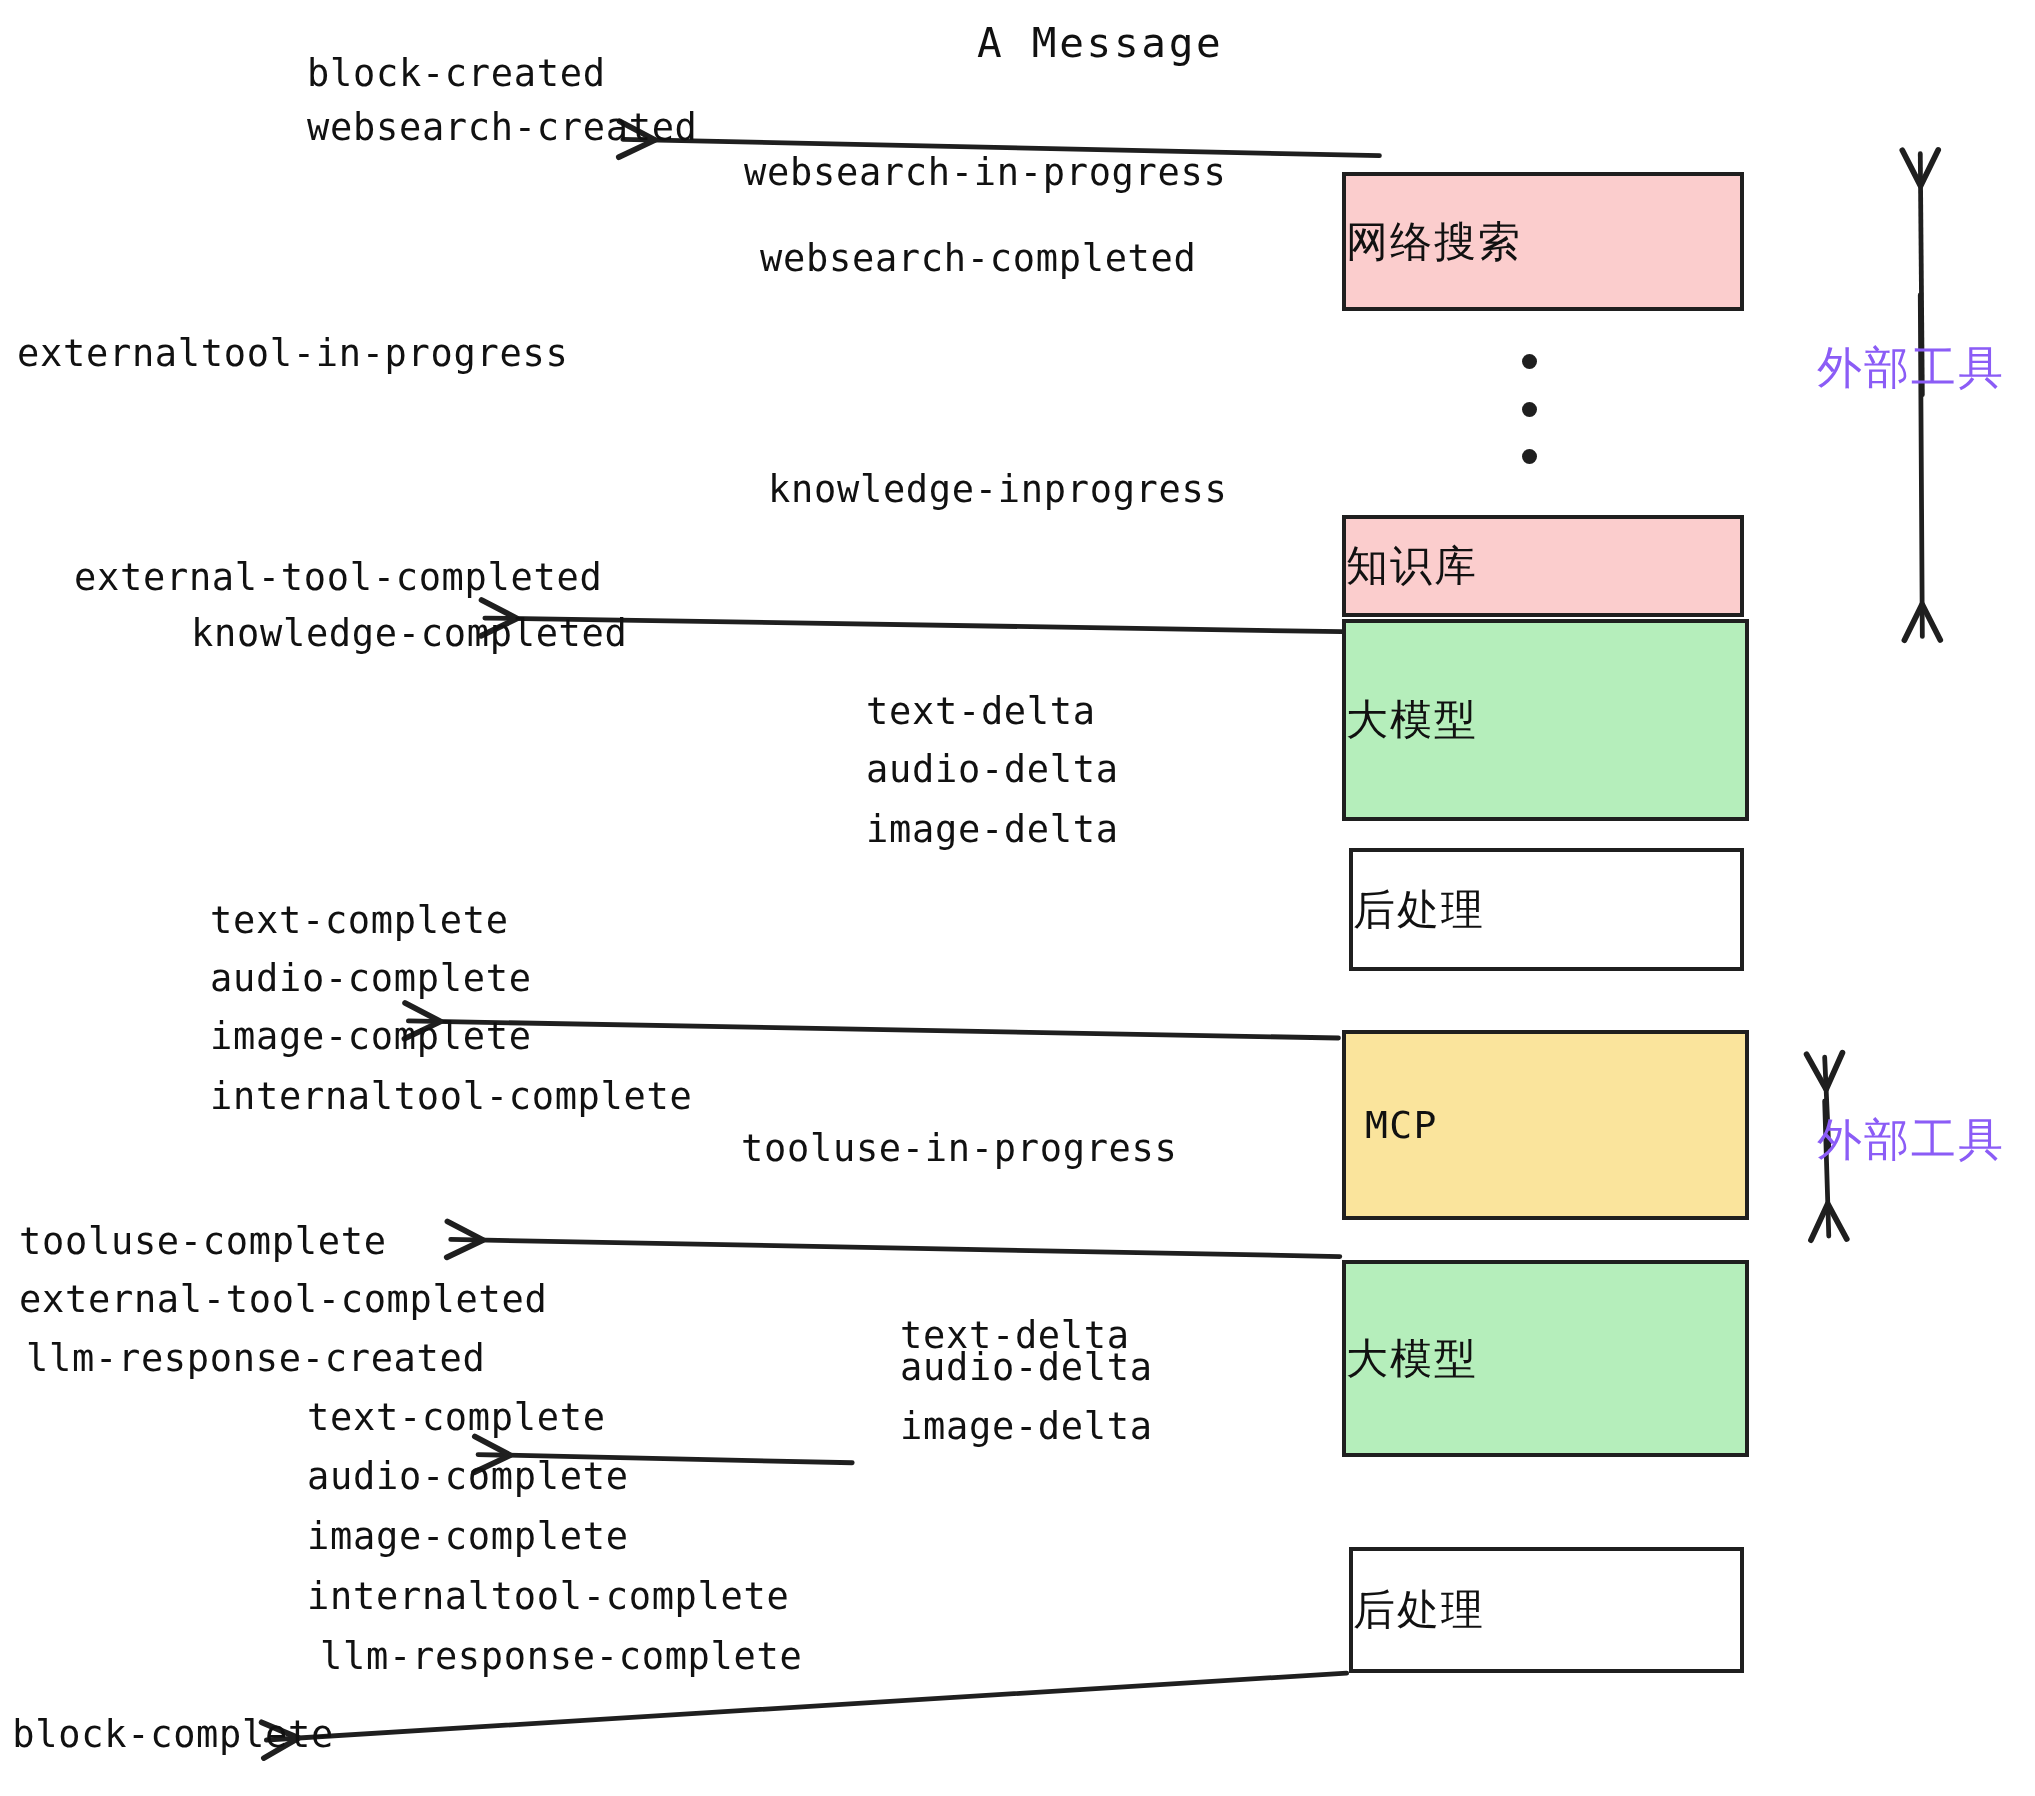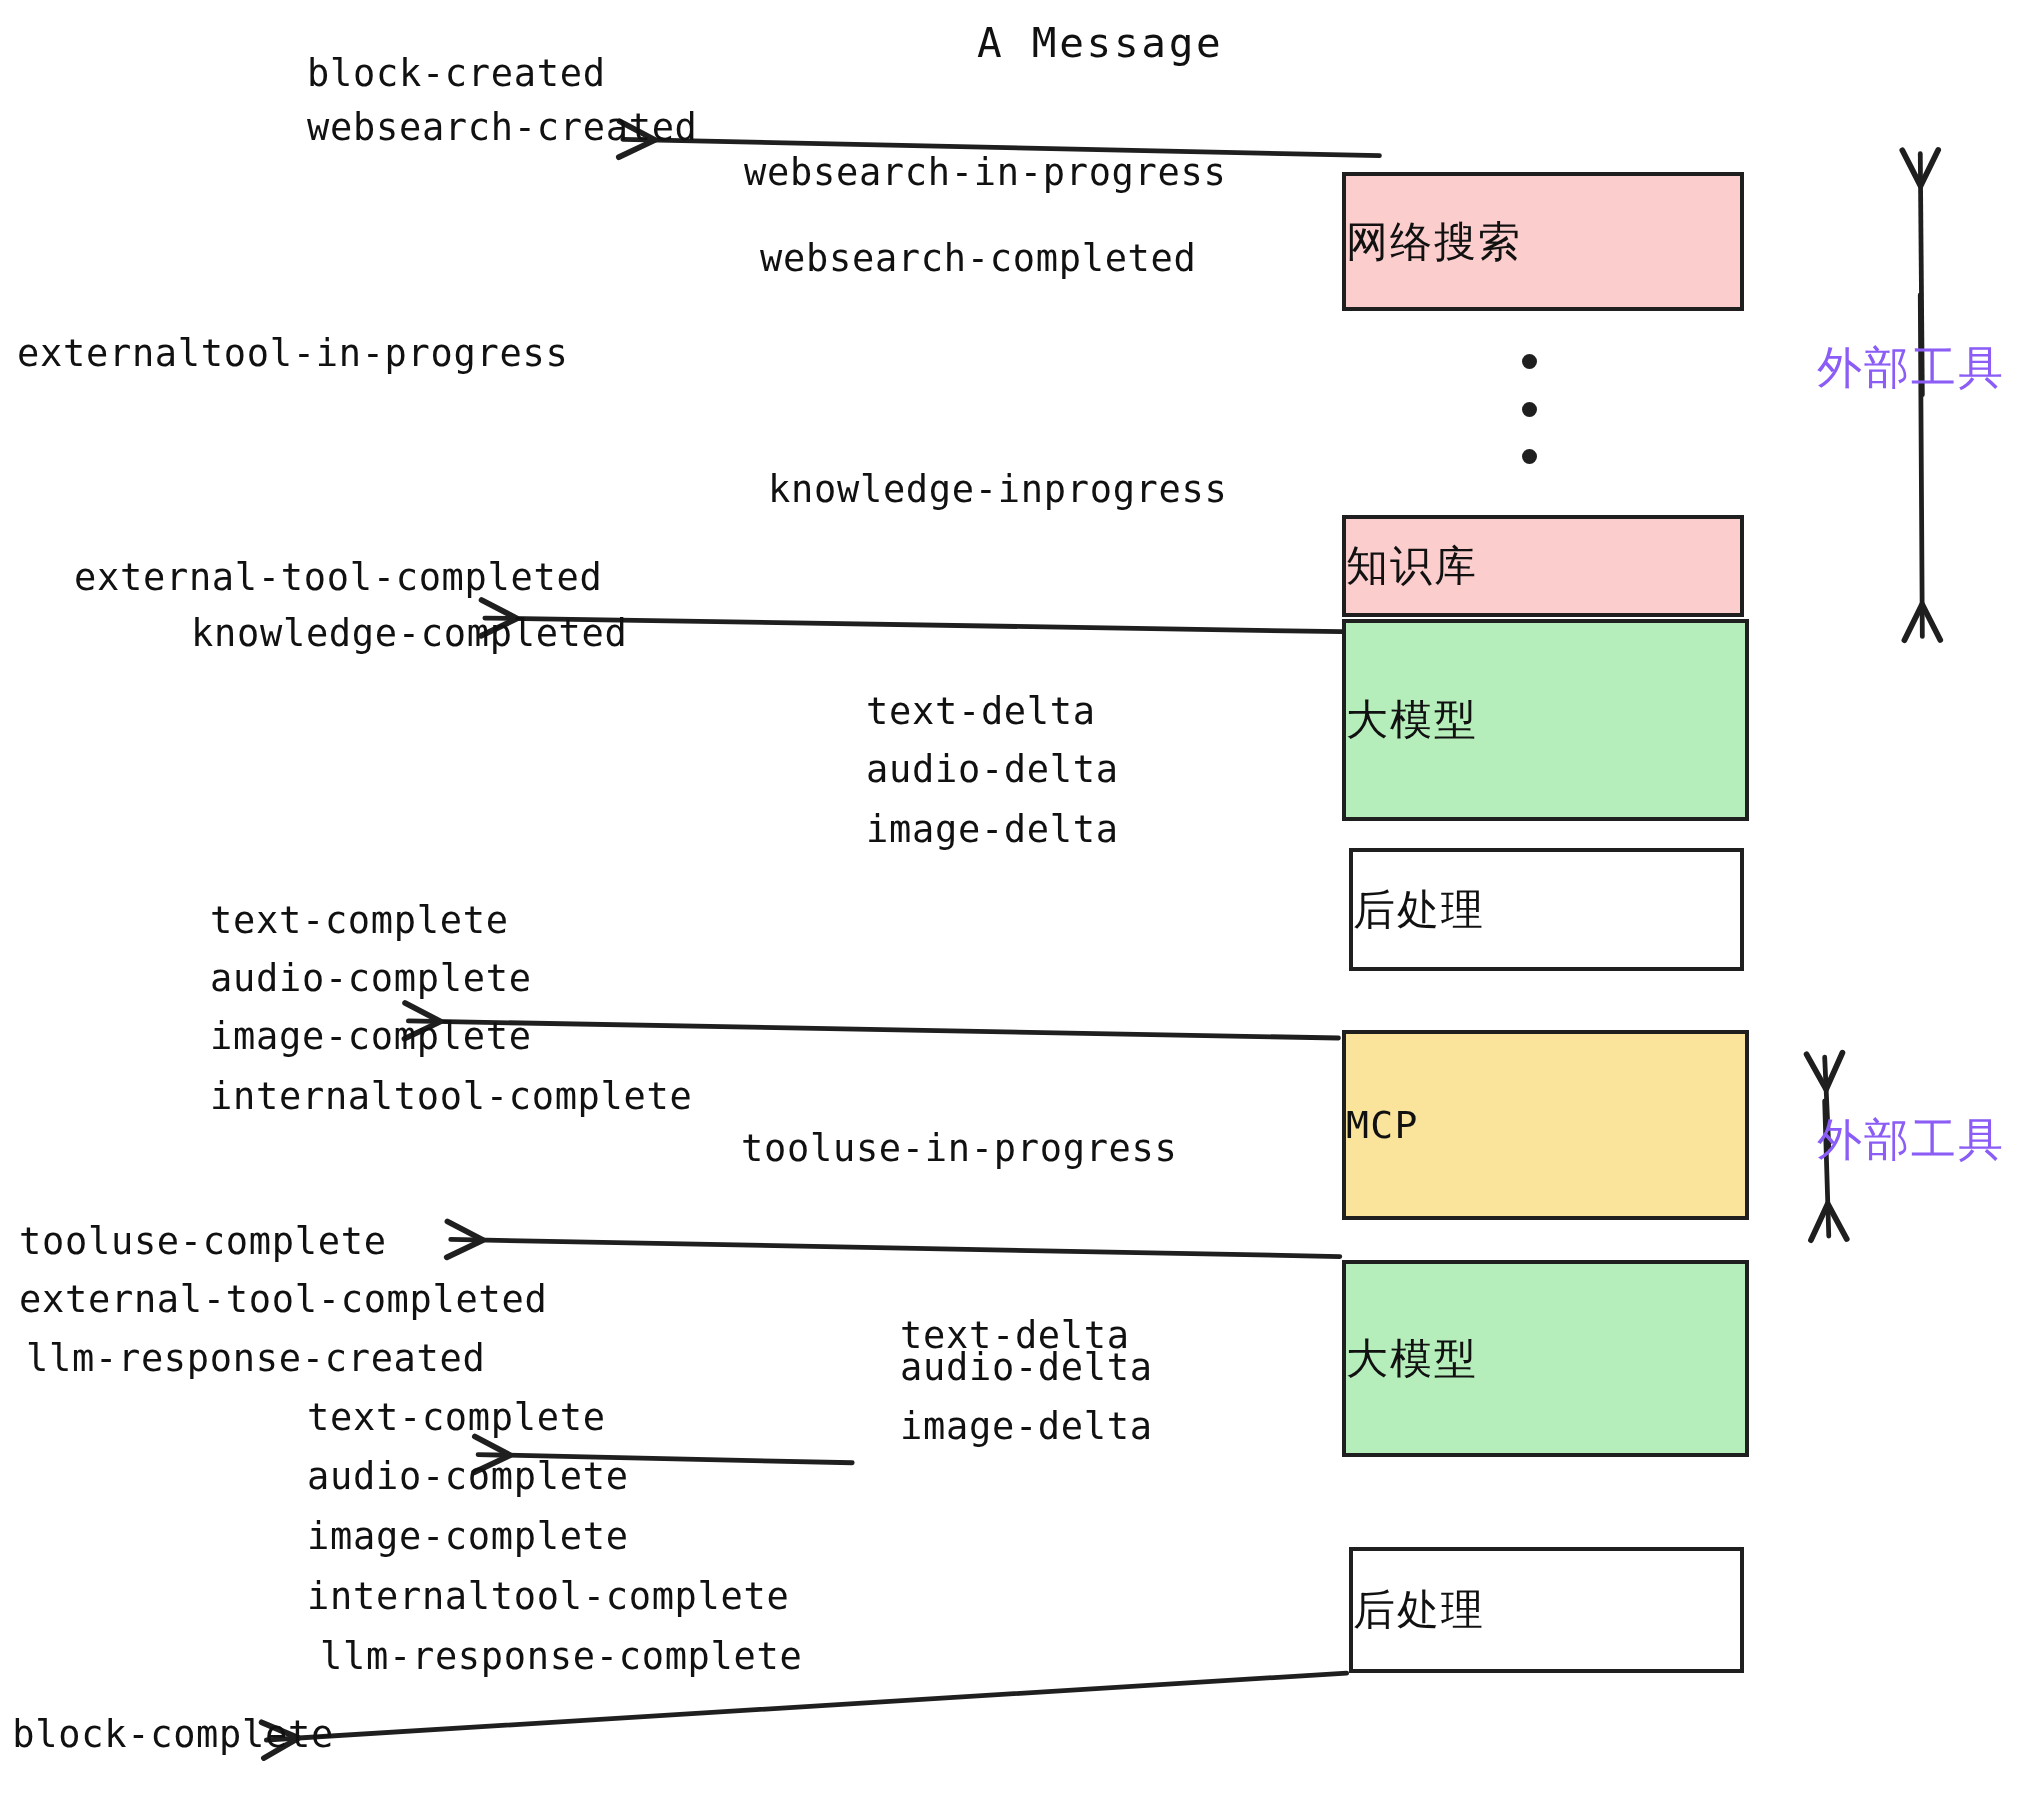--- a/index.html
+++ b/index.html
@@ -58,21 +58,21 @@
       </div>
       <div class="box" style="left: 1342px; top: 503px; width: 402px; height: 102px; background: rgb(251, 205, 205); margin-top: 12px;">
         <span>知识库</span>
       </div>
       <div class="box" style="left: 1342px; top: 619px; width: 407px; height: 202px; background: rgb(181, 238, 187);">
         <span>大模型</span>
       </div>
       <div class="box" style="left: 1349px; top: 848px; width: 395px; height: 123px; background: rgb(255, 255, 255);">
         <span>后处理</span>
       </div>
-      <div class="box mono" style="left: 1342px; top: 1030px; width: 407px; height: 190px; background: rgb(250, 228, 156);">
+      <div class="box mono" style="left: 1342px; top: 1030px; width: 407px; height: 190px; background: rgb(250, 228, 156); padding-left: 19px;">
         <span>MCP</span>
       </div>
       <div class="box" style="left: 1342px; top: 1260px; width: 407px; height: 197px; background: rgb(181, 238, 187);">
         <span>大模型</span>
       </div>
       <div class="box" style="left: 1349px; top: 1547px; width: 395px; height: 126px; background: rgb(255, 255, 255);">
         <span>后处理</span>
       </div>
     </div>
   <div id="dot-layer">

